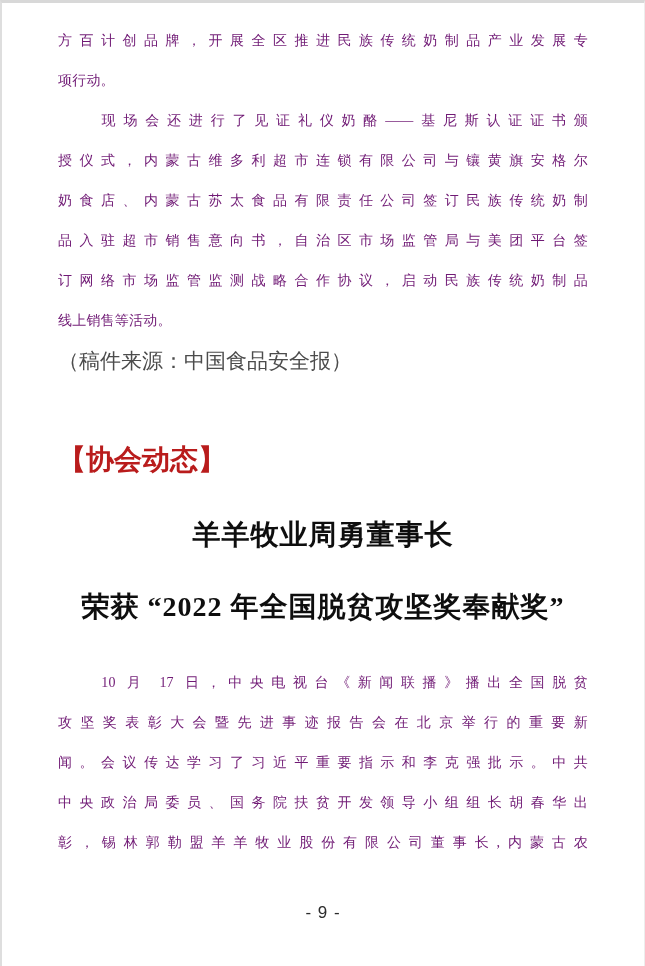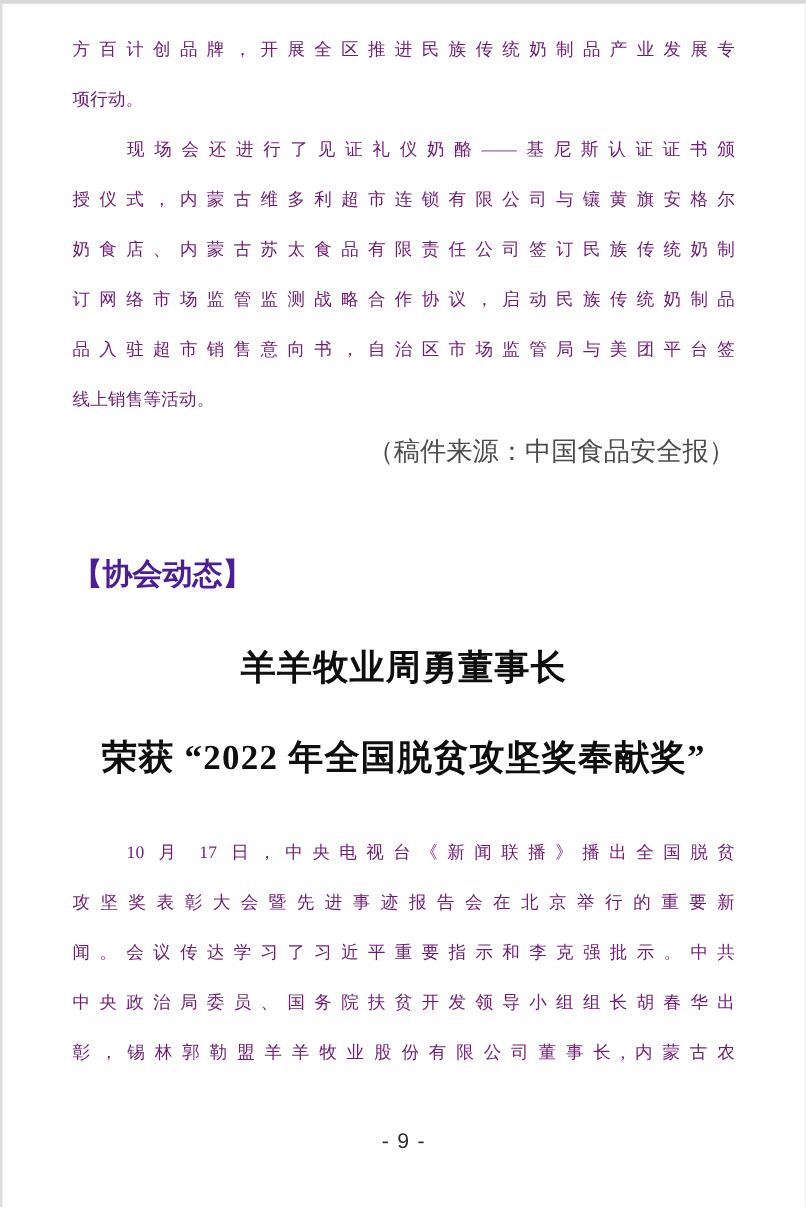--- a/index.html
+++ b/index.html
@@ -28,30 +28,29 @@
     text-align: justify;
     text-align-last: justify;
     letter-spacing: 0.2px;
   }
   .docline.last {
     text-align-last: left;
   }
   .source-line {
     font-size: 21px;
     line-height: 40px;
-    text-align: right;
     color: #4c4c4c;
   }
   .section-label {
     margin-top: 64px;
     font-family: "Liberation Sans", "DejaVu Sans", sans-serif;
     font-weight: 700;
-    font-size: 24px;
+    font-size: 28px;
     line-height: 30px;
-    color: #4c1d95;
+    color: #b91c1c;
     text-align: left;
   }
   .article-title {
     font-weight: 700;
     font-size: 28px;
     line-height: 40px;
     text-align: center;
     color: #0e0e0e;
     letter-spacing: 1px;
   }
@@ -76,22 +75,22 @@
 
     <div class="body-para">
         <div class="docline">方百计创品牌，开展全区推进民族传统奶制品产业发展专</div>
         <div class="docline last">项行动。</div>
       </div>
 
     <div class="body-para">
         <div class="docline">　　现场会还进行了见证礼仪奶酪——基尼斯认证证书颁</div>
         <div class="docline">授仪式，内蒙古维多利超市连锁有限公司与镶黄旗安格尔</div>
         <div class="docline">奶食店、内蒙古苏太食品有限责任公司签订民族传统奶制</div>
+        <div class="docline">品入驻超市销售意向书，自治区市场监管局与美团平台签</div>
         <div class="docline">订网络市场监管监测战略合作协议，启动民族传统奶制品</div>
-        <div class="docline">品入驻超市销售意向书，自治区市场监管局与美团平台签</div>
         <div class="docline last">线上销售等活动。</div>
       </div>
 
     <div class="source-line">（稿件来源：中国食品安全报）</div>
 
     <div class="section-label">【协会动态】</div>
 
     <div class="article-title first">羊羊牧业周勇董事长</div>
 
     <div class="article-title second">荣获 “2022 年全国脱贫攻坚奖奉献奖”</div>

